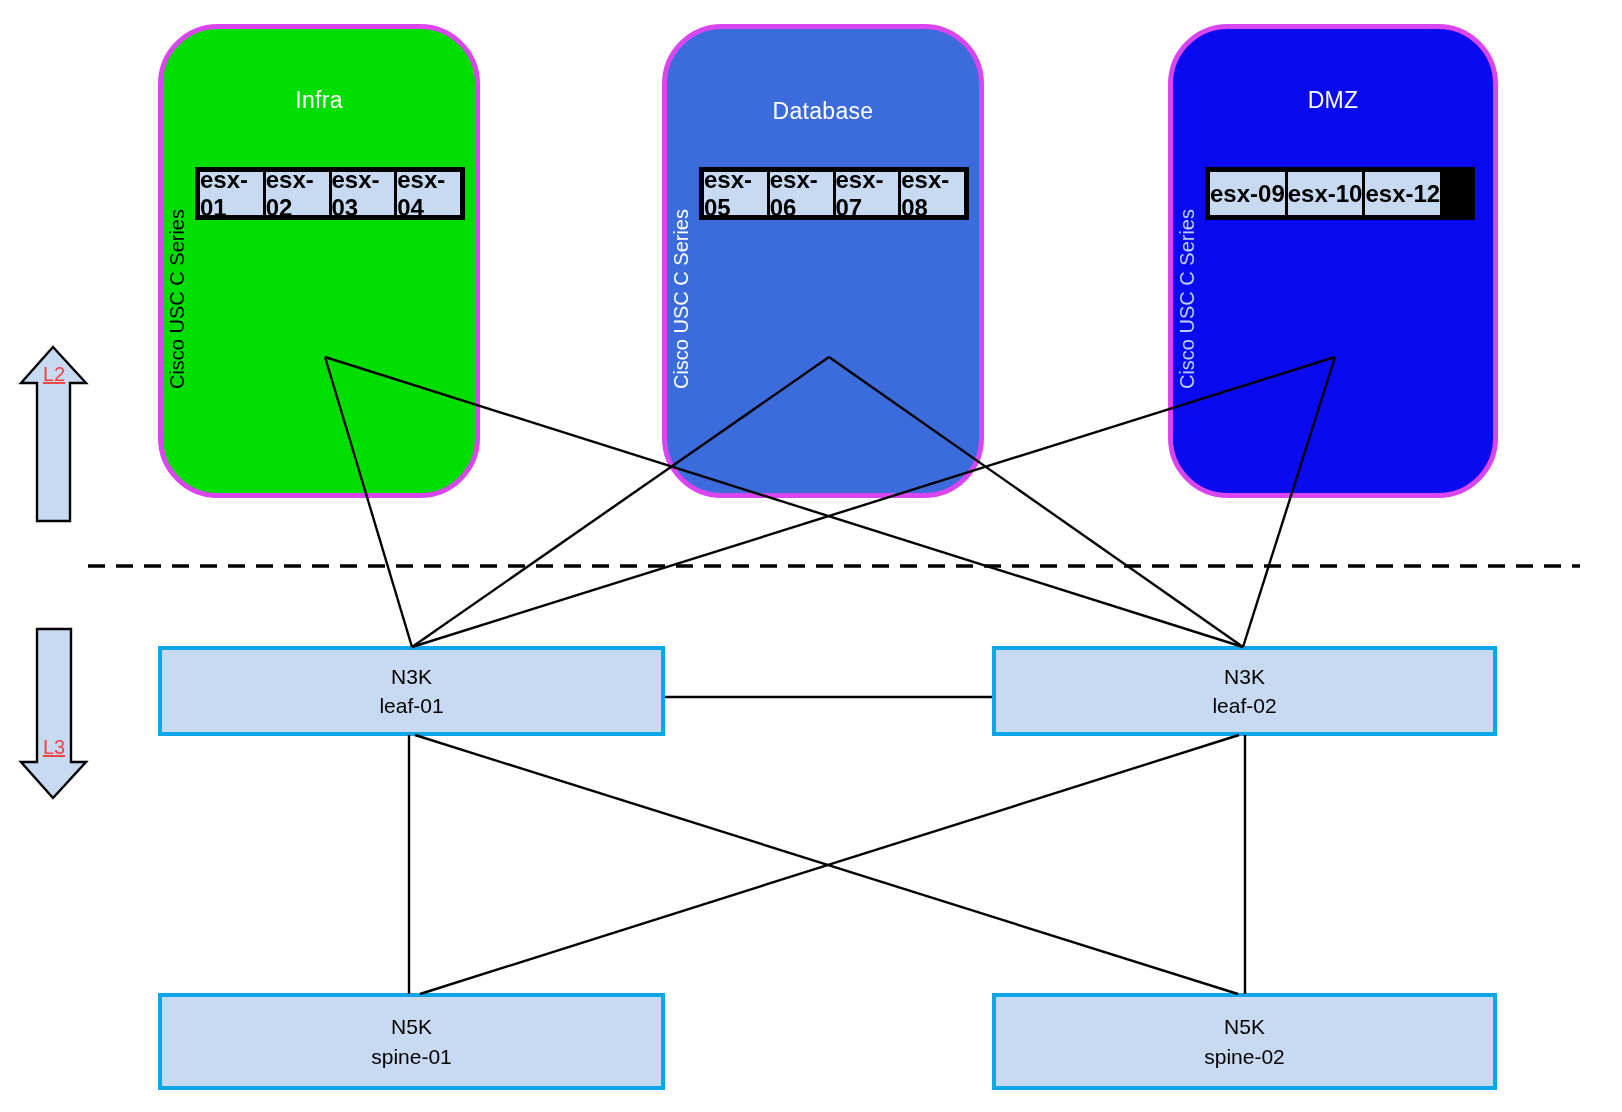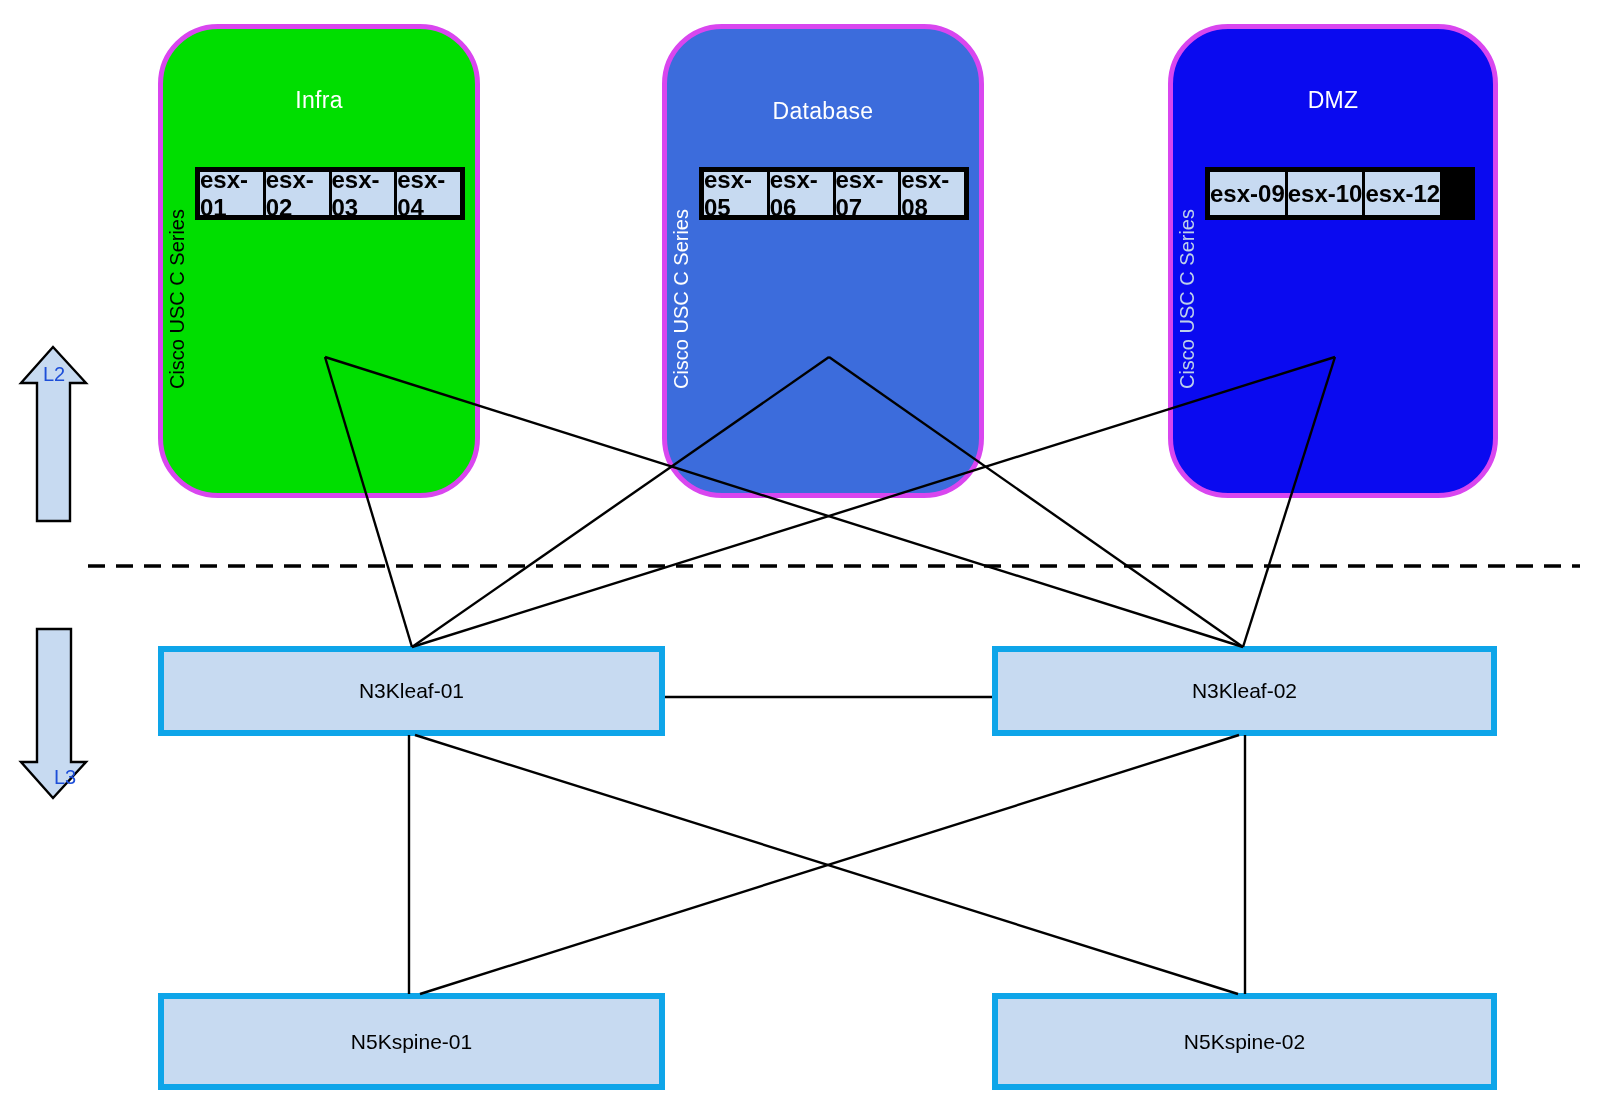--- a/index.html
+++ b/index.html
@@ -30,34 +30,34 @@
     border:5px solid #000;background:#000;box-sizing:border-box;
     display:flex;flex-direction:row;gap:3px;
   }
   #group-dmz .stack{left:32px;}
   .server-row{
     height:43px;background:#C7DAF1;display:flex;align-items:center;justify-content:center;
     font-weight:bold;font-size:24px;color:#000;
   }
   
   .switch-box{
-    position:absolute;background:#C7DAF1;border:6px solid #0ea5e9;box-sizing:border-box;
-    display:flex;flex-direction:row;align-items:center;justify-content:center;
+    position:absolute;background:#C7DAF1;border:4px solid #0ea5e9;box-sizing:border-box;
+    display:flex;flex-direction:column;align-items:center;justify-content:center;
     font-size:21px;line-height:1.4;color:#000;
   }
   #leaf-01{left:158px;top:646px;width:507px;height:90px;}
   #leaf-02{left:992px;top:646px;width:505px;height:90px;}
   #spine-01{left:158px;top:993px;width:507px;height:97px;}
   #spine-02{left:992px;top:993px;width:505px;height:97px;}
   
   .layer-label{
-    position:absolute;width:32px;text-align:center;font-size:20px;color:#1d4ed8;z-index:6;
+    position:absolute;width:32px;text-align:center;font-size:20px;color:#ef4444;z-index:6;text-decoration:underline;
   }
   #l2-label{left:38px;top:363px;}
-  #l3-label{left:38px;top:766px;margin-left:11px;}
+  #l3-label{left:38px;top:736px;}
   
   .wires{position:absolute;left:0;top:0;z-index:5;pointer-events:none;}
   .wires line.link{stroke:#000;stroke-width:2.4;}
   .wires line.boundary{stroke:#000;stroke-width:3.4;stroke-dasharray:17 11;}
   .wires polygon{fill:#C7DAF1;stroke:#000;stroke-width:2.4;stroke-linejoin:miter;}
 </style>
 </head>
 <body>
 
 <div class="canvas">

